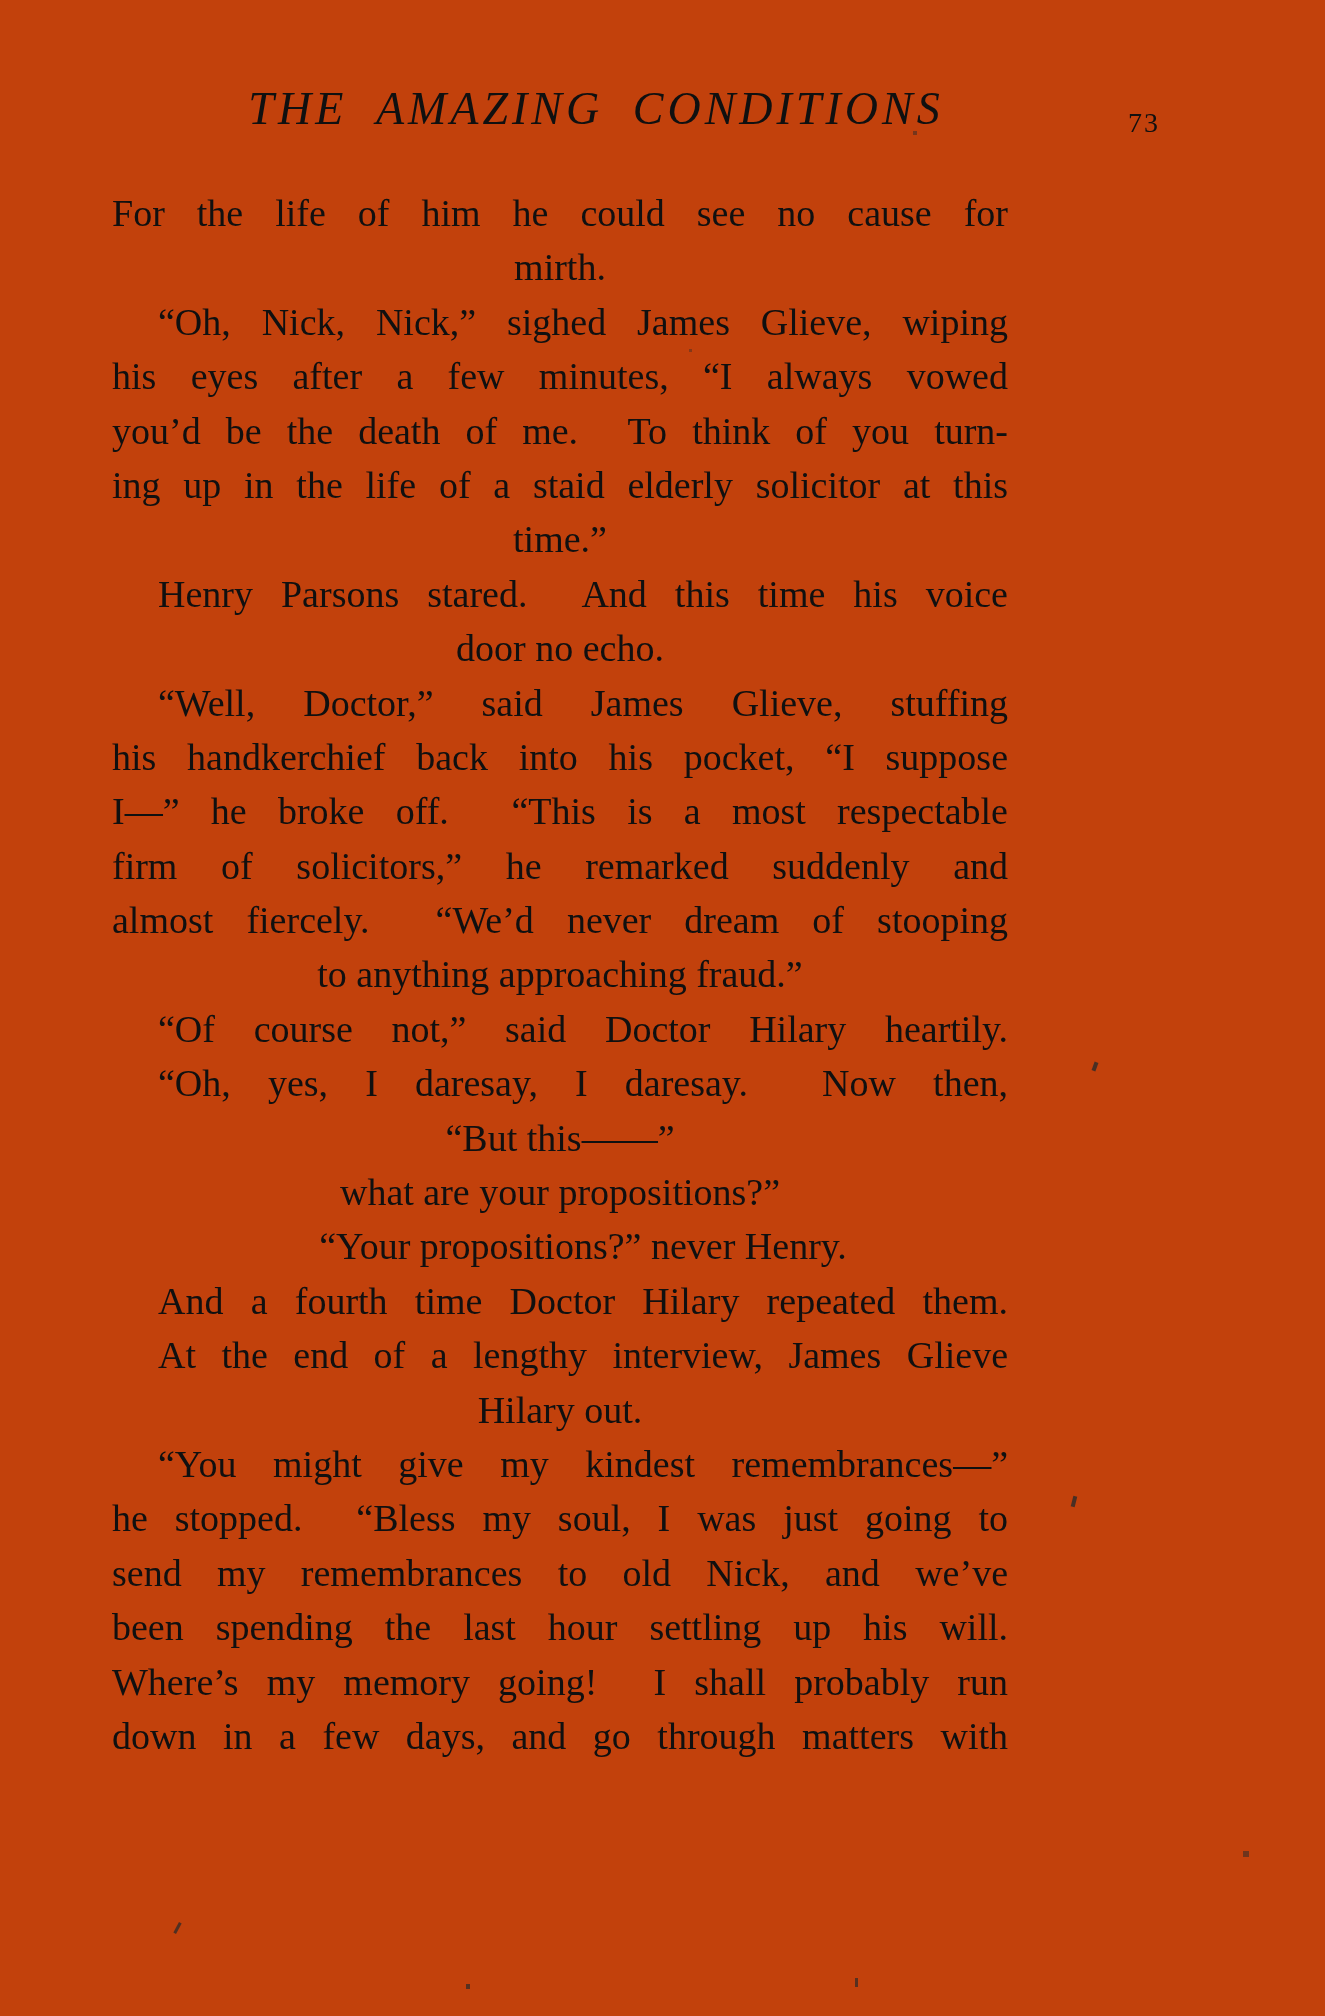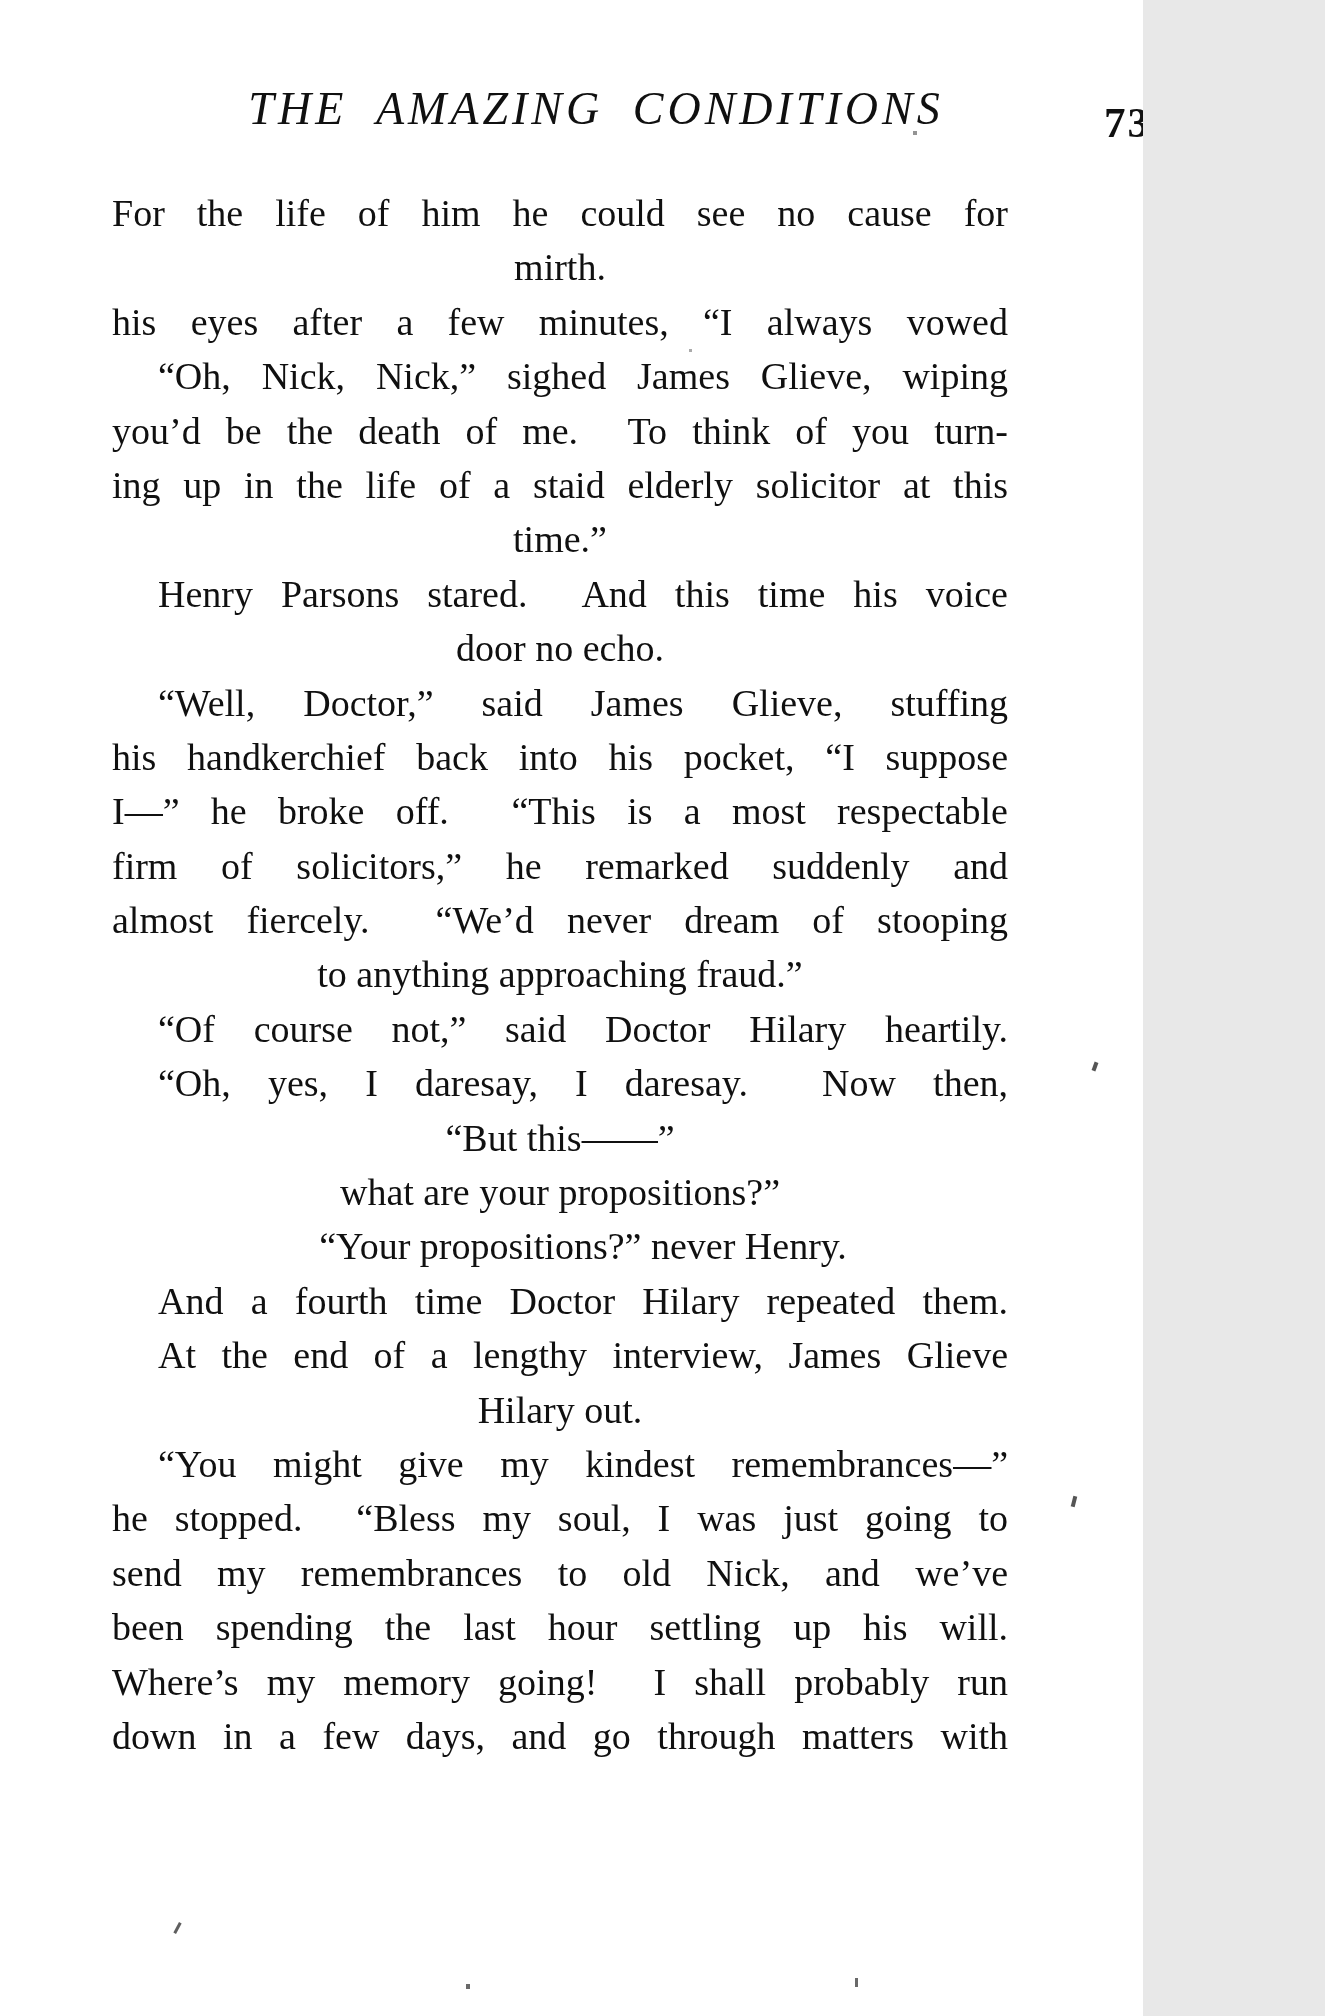--- a/index.html
+++ b/index.html
@@ -1,20 +1,20 @@
 <!DOCTYPE html>
 <html><head>
 <meta charset="utf-8">
 <style>
   html, body { margin: 0; padding: 0; background: #e8e8e8; }
   .page {
     position: relative;
-    width: 1143px;
+    width: 1325px;
     height: 2016px;
-    background: #ffffff;
+    background: #c2410c;
     overflow: hidden;
     font-family: "Liberation Serif", "DejaVu Serif", serif;
     color: #101010;
   }
   .running-title {
     position: absolute;
     left: 112px;
     top: 84px;
     width: 896px;
     box-sizing: border-box;
@@ -22,26 +22,25 @@
     text-align: center;
     font-style: italic;
     font-size: 46px;
     line-height: 50px;
     letter-spacing: 4px;
     word-spacing: 14px;
     white-space: nowrap;
   }
   .page-number {
     position: absolute;
-    left: 1104px;
+    left: 1128px;
     top: 100px;
-    font-size: 43px;
+    font-size: 28px;
     line-height: 46px;
     letter-spacing: 2px;
-    font-weight: bold;
   }
   .textblock {
     position: absolute;
     left: 112px;
     top: 186px;
     width: 896px;
     font-size: 38px;
   }
   .line {
     height: 54.4px;
@@ -74,22 +73,22 @@
 </head>
 <body>
 
 <div class="page">
   <div class="running-title">THE AMAZING CONDITIONS</div>
   <div class="page-number">73</div>
 
   <div class="textblock" id="textblock">
       <div class="line full">For the life of him he could see no cause for</div>
       <div class="line">mirth.</div>
+      <div class="line indent full">“Oh, Nick, Nick,” sighed James Glieve, wiping</div>
       <div class="line full">his eyes after a few minutes, “I always vowed</div>
-      <div class="line indent full">“Oh, Nick, Nick,” sighed James Glieve, wiping</div>
       <div class="line full">you’d be the death of me.  To think of you turn-</div>
       <div class="line full">ing up in the life of a staid elderly solicitor at this</div>
       <div class="line">time.”</div>
       <div class="line indent full">Henry Parsons stared.  And this time his voice</div>
       <div class="line">door no echo.</div>
       <div class="line indent full">“Well, Doctor,” said James Glieve, stuffing</div>
       <div class="line full">his handkerchief back into his pocket, “I suppose</div>
       <div class="line full">I—” he broke off.  “This is a most respectable</div>
       <div class="line full">firm of solicitors,” he remarked suddenly and</div>
       <div class="line full">almost fiercely.  “We’d never dream of stooping</div>

